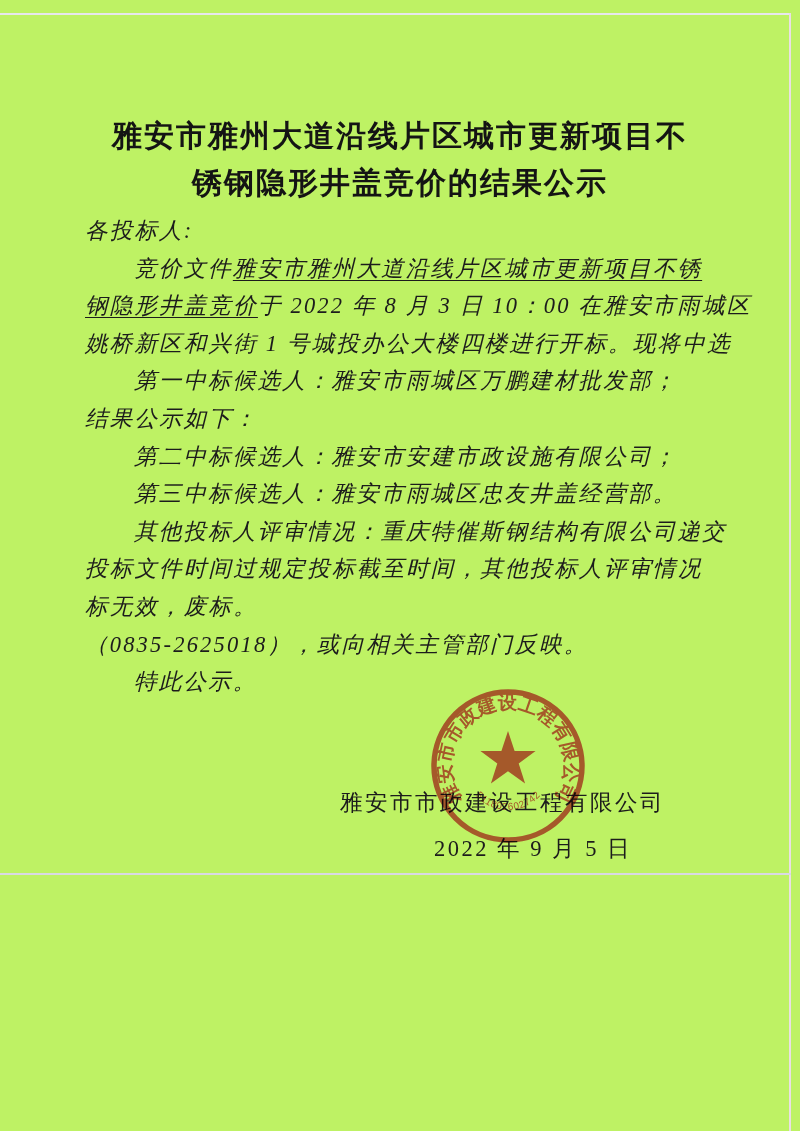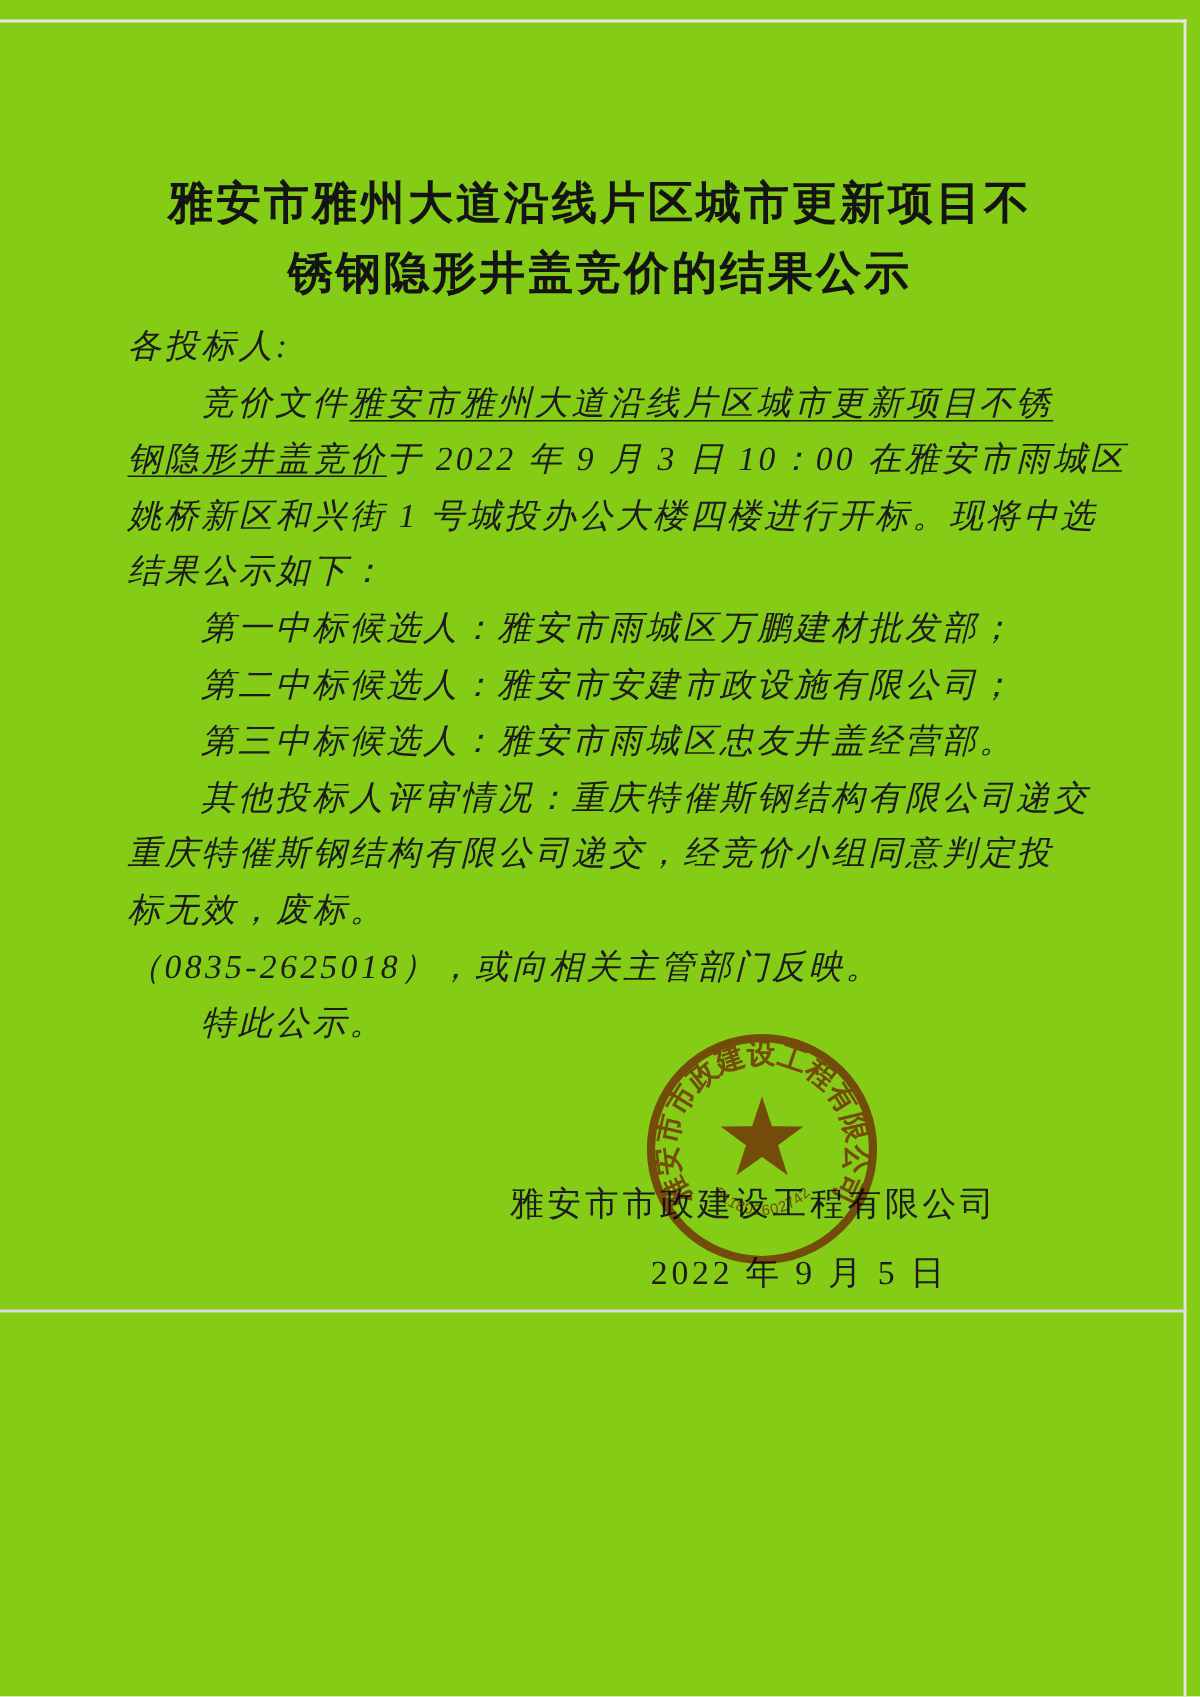--- a/index.html
+++ b/index.html
@@ -1,18 +1,18 @@
 <!DOCTYPE html>
 <html style="--stamp-color: #d9414e;"><head>
 <meta charset="utf-8">
 <style>
   html,body { margin:0; padding:0; background:#ffffff; }
   .page {
     position:relative; width:800px; height:1131px; margin:0 auto;
-    background:#84cc16; overflow:hidden;
+    background:#bef264; overflow:hidden;
     font-family:"Liberation Serif","DejaVu Serif",serif; color:#1c1c1c;
   }
   
   .scan-edge-top    { position:absolute; left:0;    top:13px;  width:791px; height:2px;  background:#e7e7ed; }
   .scan-edge-right  { position:absolute; left:789px; top:13px; width:2px;  height:1118px; background:#eadfe2; }
   .scan-edge-bottom { position:absolute; left:0;    top:873px; width:791px; height:2px;  background:#d9d9e3; }
 
   .title {
     position:absolute; top:112px; left:60px; width:680px; margin:0;
     text-align:center; font-size:30px; font-weight:bold; line-height:47px;
@@ -48,28 +48,28 @@
   <div class="scan-edge-bottom"></div>
 
   <h1 class="title">
     <div>雅安市雅州大道沿线片区城市更新项目不</div>
     <div>锈钢隐形井盖竞价的结果公示</div>
   </h1>
 
   <div class="doc-body" id="doc-body">
       <div class="line"><span>各投标人:</span></div>
       <div class="line j ind"><span>竞价文件</span><span class="u">雅安市雅州大道沿线片区城市更新项目不锈</span></div>
-      <div class="line j"><span class="u">钢隐形井盖竞价</span><span>于 2022 年 9 月 3 日 10：00 在雅安市雨城区</span></div>
+      <div class="line j"><span class="u">钢隐形井盖竞价</span><span>于 2022 年 8 月 3 日 10：00 在雅安市雨城区</span></div>
       <div class="line j"><span>姚桥新区和兴街 1 号城投办公大楼四楼进行开标。现将中选</span></div>
+      <div class="line ind"><span>第一中标候选人：雅安市雨城区万鹏建材批发部；</span></div>
       <div class="line"><span>结果公示如下：</span></div>
-      <div class="line ind"><span>第一中标候选人：雅安市雨城区万鹏建材批发部；</span></div>
       <div class="line ind"><span>第二中标候选人：雅安市安建市政设施有限公司；</span></div>
       <div class="line ind"><span>第三中标候选人：雅安市雨城区忠友井盖经营部。</span></div>
       <div class="line j ind"><span>其他投标人评审情况：重庆特催斯钢结构有限公司递交</span></div>
-      <div class="line j"><span>重庆特催斯钢结构有限公司递交，经竞价小组同意判定投</span></div>
+      <div class="line j"><span>投标文件时间过规定投标截至时间，其他投标人评审情况</span></div>
       <div class="line"><span>标无效，废标。</span></div>
       <div class="line"><span>（0835-2625018），或向相关主管部门反映。</span></div>
       <div class="line ind"><span>特此公示。</span></div>
     </div>
 
   <div class="sig sig-company">雅安市市政建设工程有限公司</div>
   <div class="sig sig-date">2022 年 9 月 5 日</div>
 
   <svg class="stamp" width="220" height="220" viewBox="0 0 220 220" xmlns="http://www.w3.org/2000/svg" xmlns:xlink="http://www.w3.org/1999/xlink">
     <defs>

